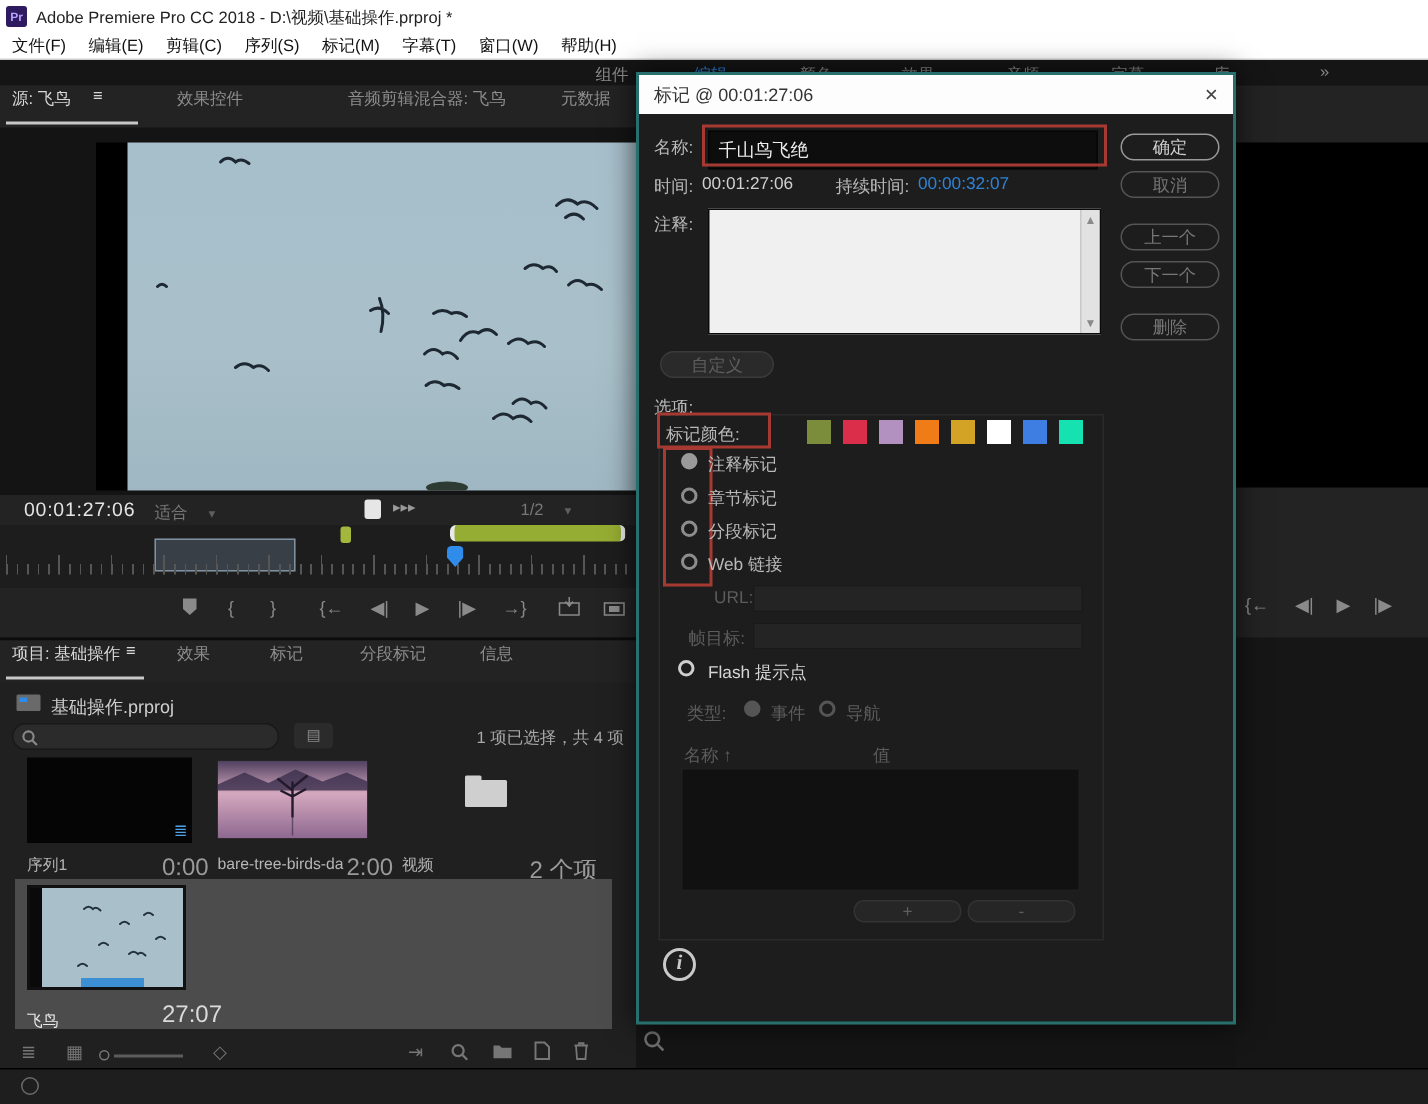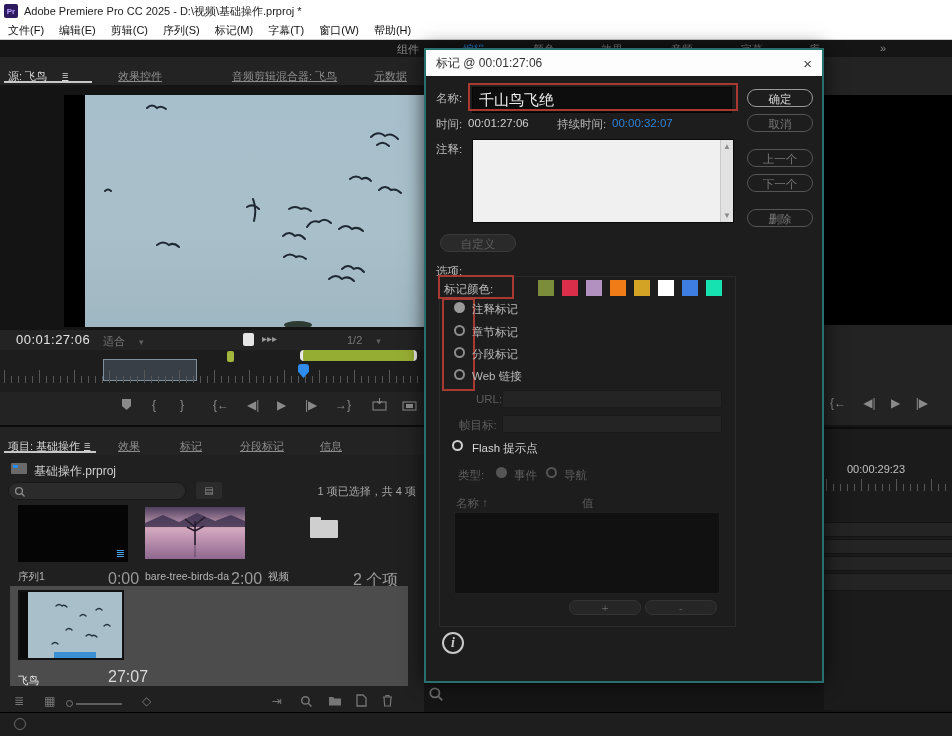--- a/index.html
+++ b/index.html
@@ -12,21 +12,21 @@
   .pr-logo{width:14px;height:14px;background:#2e1a5e;color:#b9a2ff;font-size:8px;font-weight:bold;display:flex;align-items:center;justify-content:center;border-radius:2px;}
   .menubar{left:0;top:22px;width:952px;height:18px;background:#ffffff;color:#111;font-size:11px;display:flex;align-items:center;gap:15px;padding-left:8px;border-bottom:1px solid #cfcfcf;}
   .menubar span{cursor:default;}
   
   .wsstrip{left:0;top:40px;width:952px;height:17px;background:#151515;}
   .wstab{position:absolute;top:2px;font-size:11px;color:#8a8a8a;}
   .wstab.active{color:#2d8ceb;}
   
   .src-panel{left:0;top:57px;width:430px;height:368px;background:#232323;border-right:1px solid #0d0d0d;}
   .tabrow{position:absolute;left:0;top:0;width:100%;height:28px;background:#232323;font-size:11px;color:#8d8d8d;}
-  .tabrow .t{position:absolute;top:12px;white-space:nowrap;text-decoration:underline;}
+  .tabrow .t{position:absolute;top:1px;white-space:nowrap;}
   .tabrow .t.active{color:#d8d8d8;}
   .underline{position:absolute;height:2px;background:#c8c8c8;}
   .videozone{position:absolute;left:0;top:28px;width:430px;height:245px;background:#141414;}
   .video{position:absolute;left:64px;top:10px;width:360px;height:232px;background:#000;}
   .sky{position:absolute;left:21px;top:0;width:339px;height:232px;background:linear-gradient(180deg,#a7bfcb,#a9c0ca 60%,#9fb7c2);}
   
   .ctlrow{position:absolute;left:0;top:273px;width:430px;height:20px;}
   .tc-white{font-size:13px;color:#e4e4e4;letter-spacing:.5px;}
   .dd{color:#787878;font-size:11px;}
   .dd::after{content:"\25BE";margin-left:14px;color:#5f5f5f;font-size:9px;}
@@ -70,21 +70,21 @@
             display:flex;align-items:center;justify-content:center;}
   svg{display:block;}
 </style>
 </head>
 <body>
 
 <div class="app">
 
   <div class="abs titlebar">
     <span class="pr-logo">Pr</span>
-    <span>Adobe Premiere Pro CC 2025 - D:\视频\基础操作.prproj *</span>
+    <span>Adobe Premiere Pro CC 2018 - D:\视频\基础操作.prproj *</span>
   </div>
 
   <div class="abs wsstrip">
     <span class="wstab" style="left:397px">组件</span>
     <span class="wstab active" style="left:463px">编辑</span>
     <span class="wstab" style="left:533px">颜色</span>
     <span class="wstab" style="left:601px">效果</span>
     <span class="wstab" style="left:671px">音频</span>
     <span class="wstab" style="left:741px">字幕</span>
     <span class="wstab" style="left:809px">库</span>
@@ -178,28 +178,20 @@
   <div class="abs prog-panel">
     <div class="abs" style="left:0;top:38px;width:128px;height:230px;background:#000"></div>
     <div class="abs" style="left:6px;top:339px;color:#8a8a8a;font-size:12px">
       <span style="margin-right:14px">{←</span>
       <span style="margin-right:12px">◀|</span>
       <span style="margin-right:12px">▶</span>
       <span>|▶</span>
     </div>
   </div>
 
-  <div class="abs tl-panel">
-    <span class="abs" style="left:23px;top:34px;color:#c0c0c0;font-size:11px">00:00:29:23</span>
-    <div class="ticks" style="left:2px;top:50px;width:126px;height:12px"></div>
-    <div class="trackline" style="top:93px;height:15px"></div>
-    <div class="trackline" style="top:110px;height:15px"></div>
-    <div class="trackline" style="top:127px;height:15px"></div>
-    <div class="trackline" style="top:144px;height:18px"></div>
-  </div>
 
   <div class="abs proj-panel">
     <div class="tabrow">
       <span class="t active" style="left:8px">项目: 基础操作</span>
       <span class="t active" style="left:84px">≡</span>
       <span class="t" style="left:118px">效果</span>
       <span class="t" style="left:180px">标记</span>
       <span class="t" style="left:240px">分段标记</span>
       <span class="t" style="left:320px">信息</span>
       <div class="underline" style="left:4px;top:24px;width:92px"></div>
@@ -307,21 +299,21 @@
   </div>
 
   <div class="abs dialog">
     <div class="dlg-title">
       <span>标记 @ 00:01:27:06</span>
       <span class="dlg-close">×</span>
     </div>
     <div class="dlg-body">
 
       <span class="lbl" style="left:10px;top:15px">名称:</span>
-      <input class="abs" style="left: 46px; top: 11px; width: 260px; height: 20px; background: rgb(13, 13, 13); border: 1px solid rgb(6, 6, 6); color: rgb(237, 237, 237); font-size: 15px; padding: 12px 6px; font-family: inherit;" value="千山鸟飞绝">
+      <input class="abs" style="left: 46px; top: 11px; width: 260px; height: 20px; background: rgb(13, 13, 13); border: 1px solid rgb(6, 6, 6); color: rgb(237, 237, 237); font-size: 12px; padding: 12px 6px; font-family: inherit;" value="千山鸟飞绝">
       <div class="annot" style="left:42px;top:7px;width:270px;height:28px"></div>
 
       <button class="pill" style="left:321px;top:13px">确定</button>
       <button class="pill dim" style="left:321px;top:38px">取消</button>
       <button class="pill dim" style="left:321px;top:73px">上一个</button>
       <button class="pill dim" style="left:321px;top:98px">下一个</button>
       <button class="pill dim" style="left:321px;top:133px">删除</button>
 
       <span class="lbl" style="left:10px;top:41px">时间:</span>
       <span class="lbl" style="left:42px;top:41px;color:#d0d0d0">00:01:27:06</span>

